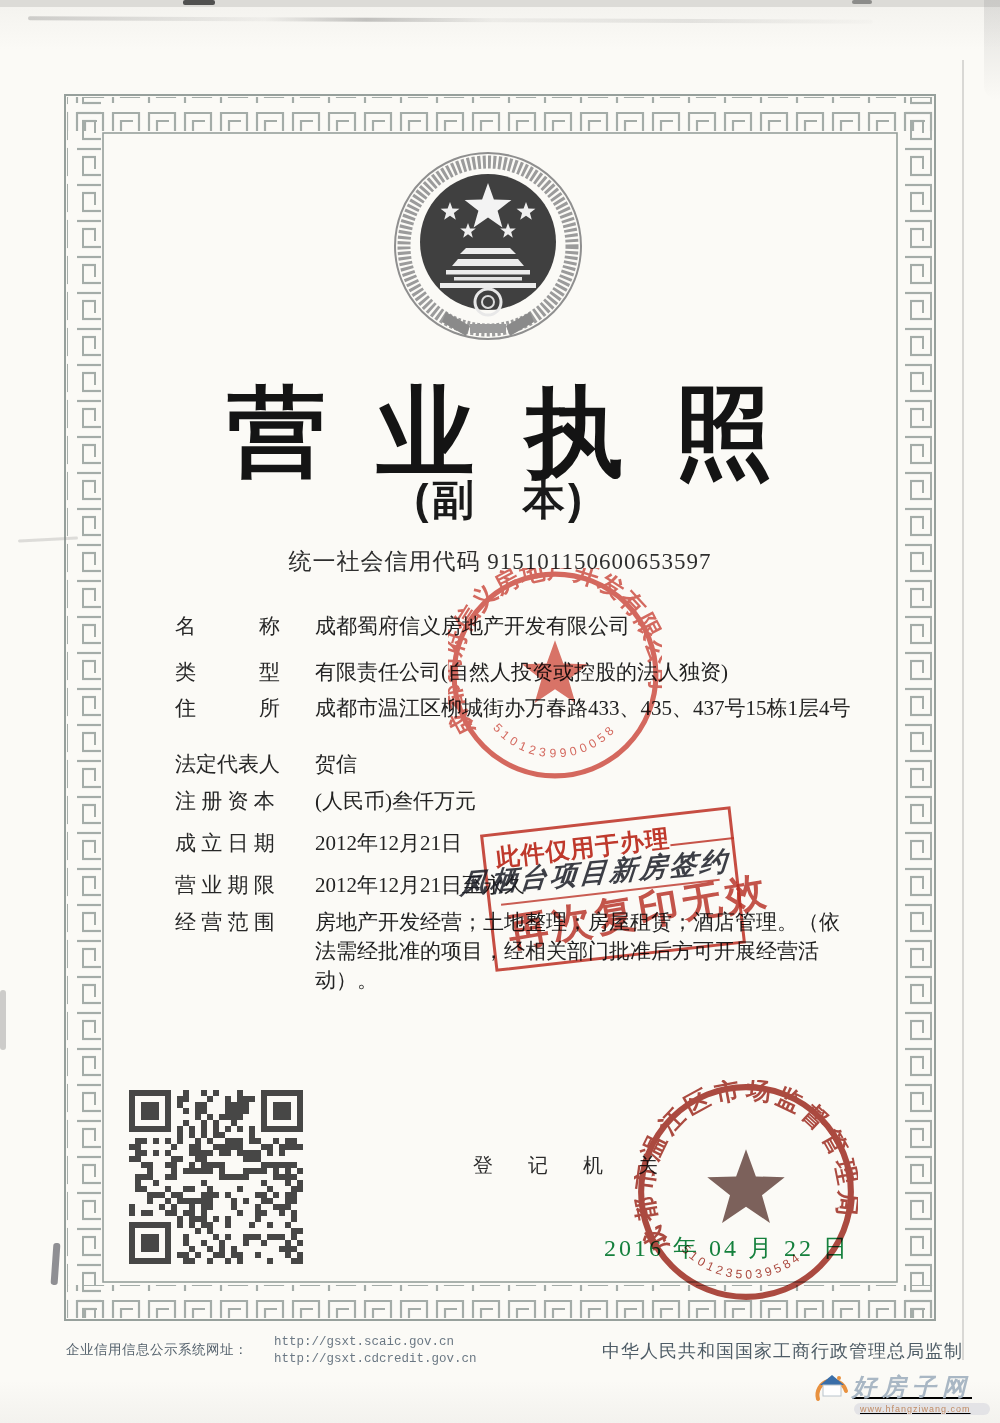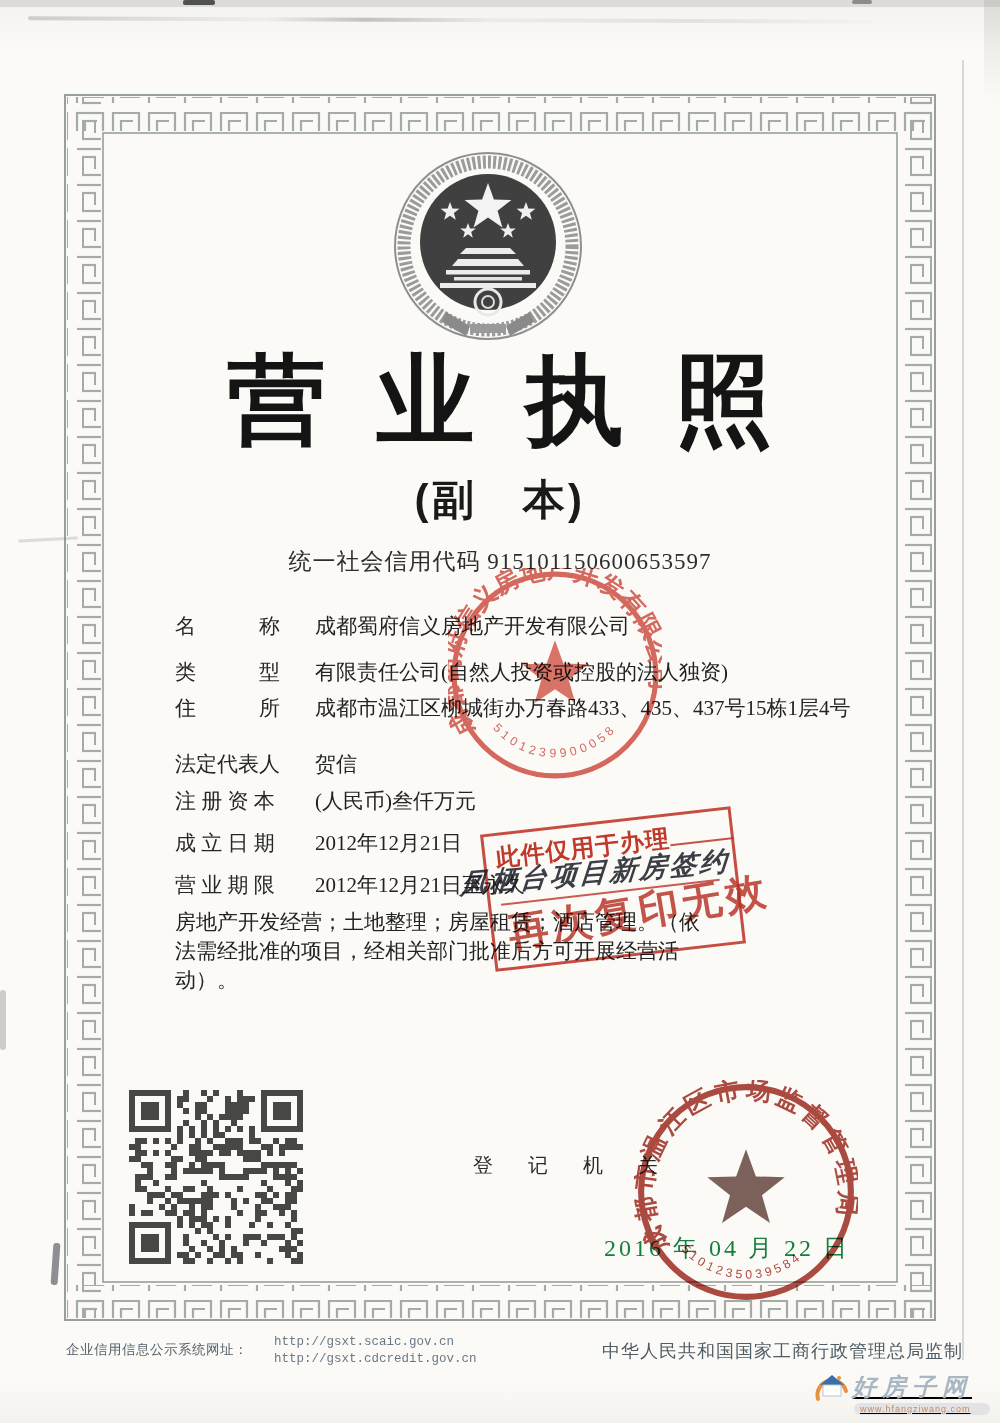--- a/index.html
+++ b/index.html
@@ -22,21 +22,21 @@
   .corner-tr{position:absolute;right:0;top:0;width:16px;height:100px;background:linear-gradient(180deg,rgba(150,150,150,.25),rgba(150,150,150,0));border-bottom-left-radius:14px;}
   .mark-left1{position:absolute;left:52px;top:1243px;width:7px;height:42px;background:rgba(55,55,66,.55);border-radius:3px;transform:rotate(4deg);}
   .mark-left2{position:absolute;left:0px;top:990px;width:6px;height:60px;background:rgba(100,100,100,.30);border-radius:3px;}
   .smudge-mid{position:absolute;left:18px;top:538px;width:60px;height:3px;background:rgba(130,130,130,.25);border-radius:2px;transform:rotate(-3deg);}
 
   svg.frame{position:absolute;left:0;top:0;}
 
   .emblem{position:absolute;left:388px;top:150px;width:200px;height:200px;}
 
   .title{
-    position:absolute;left:0;top:336px;width:100%;text-align:center;
+    position:absolute;left:0;top:368px;width:100%;text-align:center;
     font-family:"Liberation Sans",sans-serif;font-weight:900;
     font-size:98px;color:#141414;letter-spacing:.52em;text-indent:.52em;
     white-space:nowrap;
   }
   .subtitle{
     position:absolute;left:0;top:472px;width:100%;text-align:center;
     font-family:"Liberation Sans",sans-serif;font-weight:800;
     font-size:42px;color:#1a1a1a;letter-spacing:.08em;
   }
   .credit-code{
@@ -177,20 +177,21 @@
   </div>
   <div class="field-row" style="top:829px">
     <div class="field-label">成 立 日 期</div>
     <div class="field-value">2012年12月21日</div>
   </div>
   <div class="field-row" style="top:871px">
     <div class="field-label">营 业 期 限</div>
     <div class="field-value">2012年12月21日至永久</div>
   </div>
   <div class="field-row" style="top:908px">
+    <div class="field-label">经 营 范 围</div>
     <div class="field-value">房地产开发经营；土地整理；房屋租赁；酒店管理。（依法需经批准的项目，经相关部门批准后方可开展经营活动）。</div>
   </div>
 </div>
 
 <svg class="company-seal stamp" viewBox="0 0 210 210">
   <defs>
     <path id="cArc" d="M27,159 A95,95 0 1 1 183,159" fill="none"></path>
     <path id="cNum" d="M39,151 A80,80 0 0 0 171,151" fill="none"></path>
   </defs>
   <circle cx="105" cy="105" r="99" fill="none" stroke="#d0493e" stroke-width="5"></circle>

